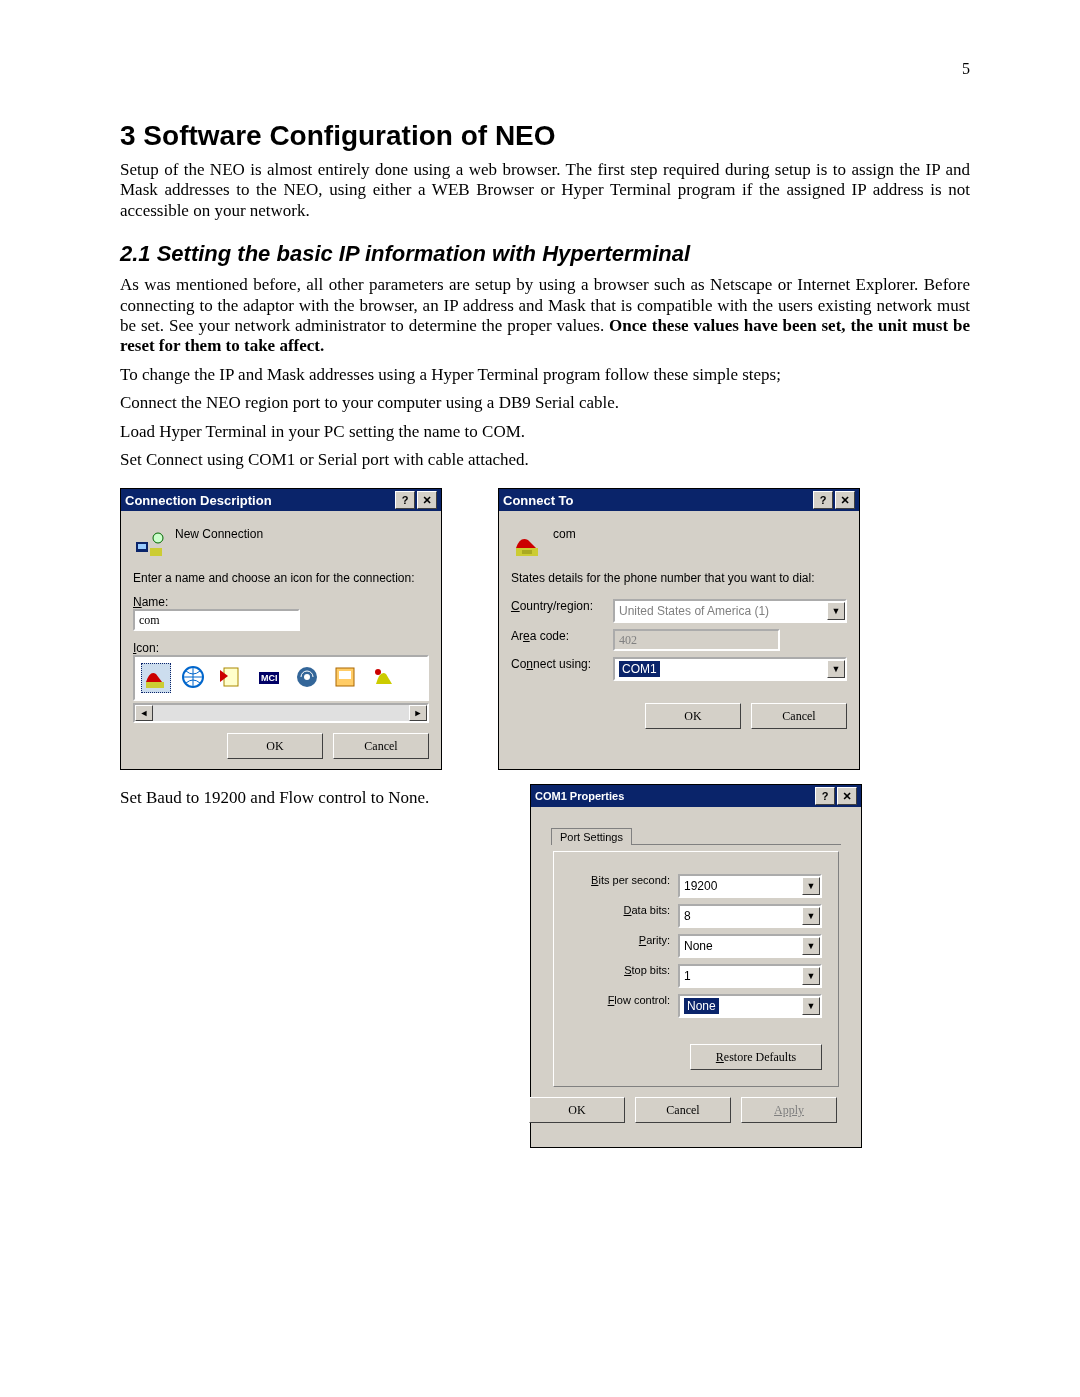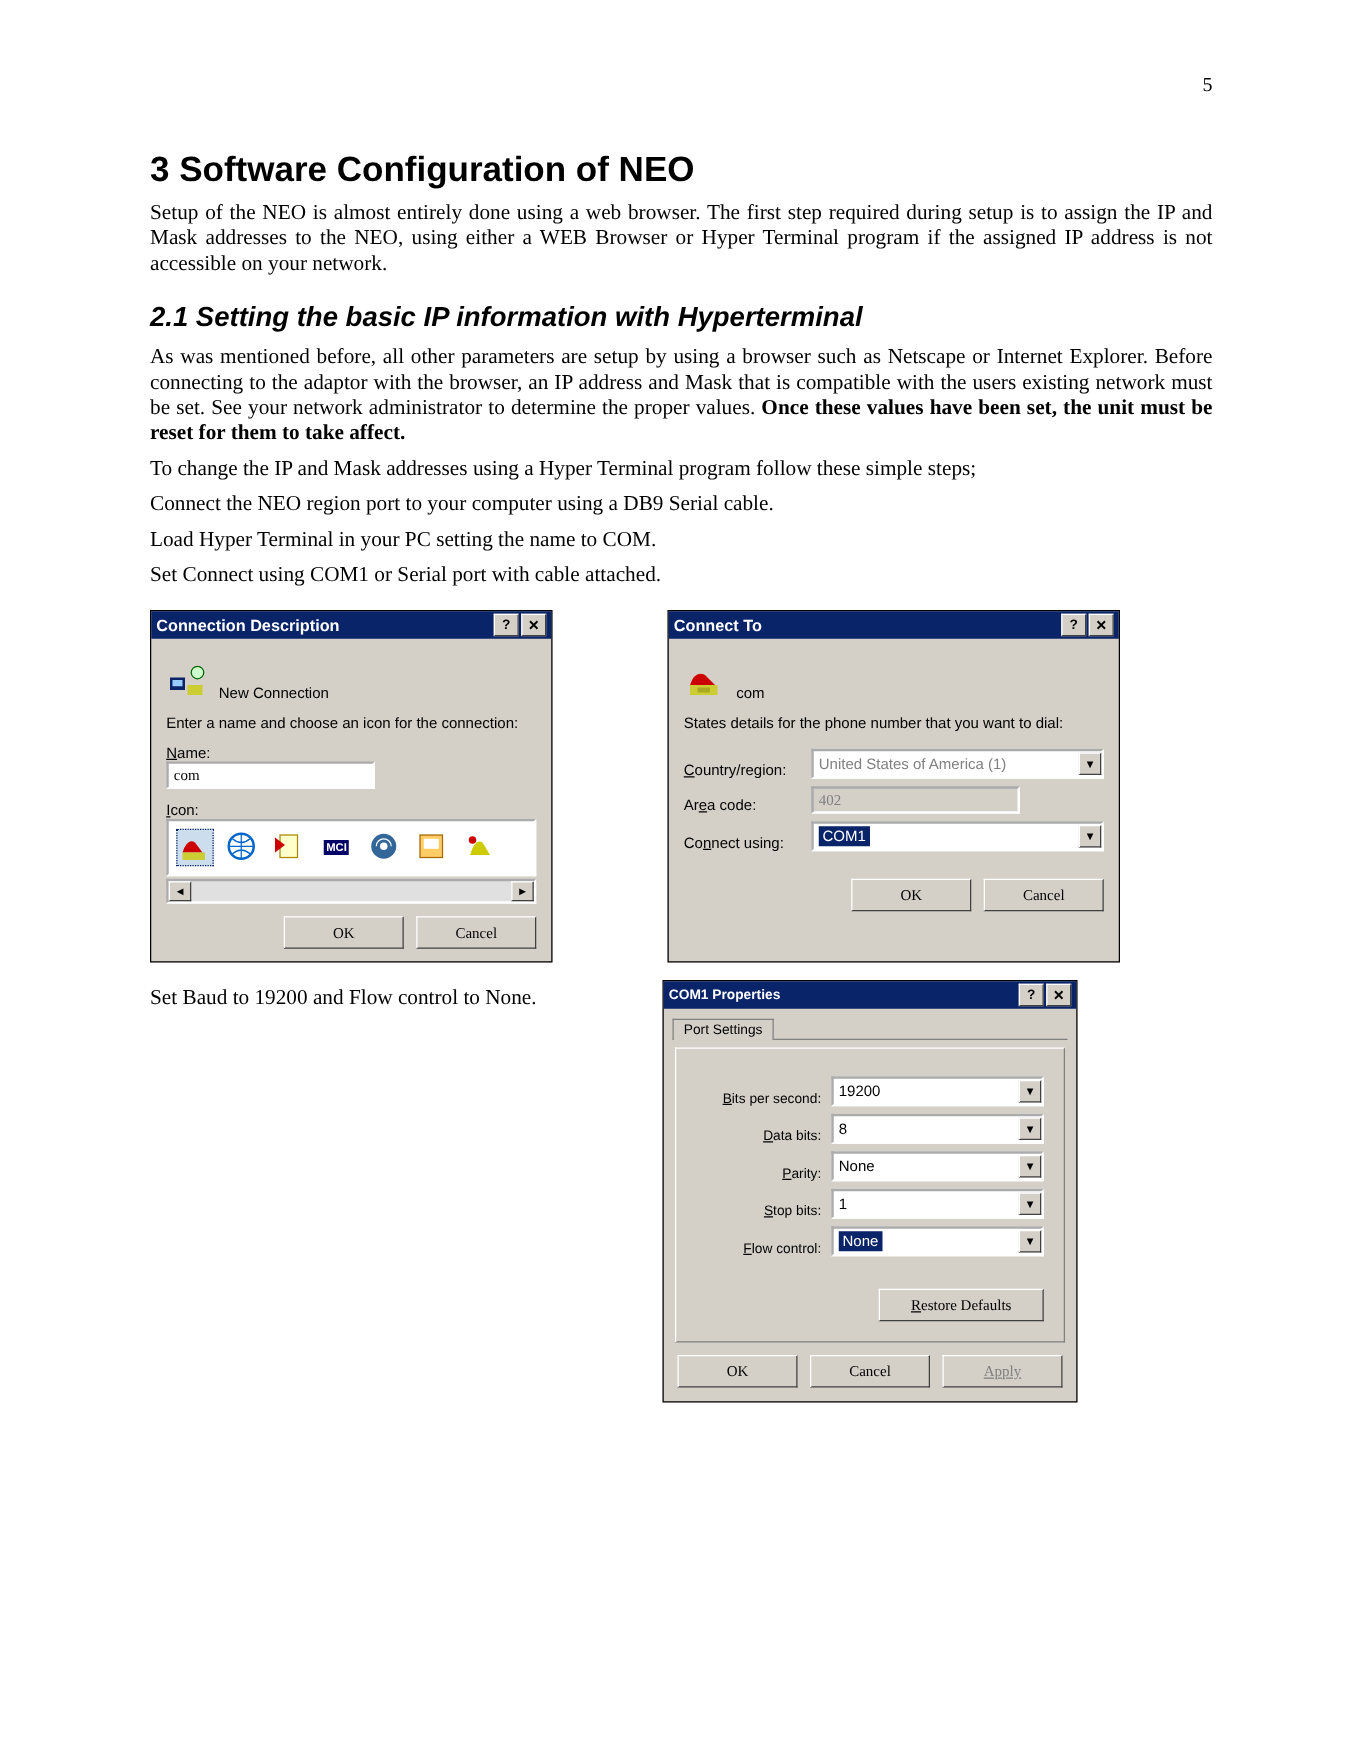--- a/index.html
+++ b/index.html
@@ -1,28 +1,28 @@
 <!DOCTYPE html>
 <html><head>
 <meta charset="utf-8">
 <style>
   html,body{margin:0;padding:0;background:#fff;color:#000;font-family:"Times New Roman",Times,serif}
   .page{width:1080px;min-height:1397px;box-sizing:border-box;padding:60px 110px 60px 120px;position:relative}
   .pagenum{position:absolute;top:60px;right:110px;font-size:16px}
   h1{font-family:Arial,Helvetica,sans-serif;font-weight:bold;font-size:28px;margin:60px 0 8px 0}
   h2{font-family:Arial,Helvetica,sans-serif;font-weight:bold;font-style:italic;font-size:22px;margin:20px 0 8px 0}
   p{font-size:17px;line-height:1.2;margin:8px 0;text-align:justify}
-  .dialogs-row{display:flex;gap:92px;margin-top:18px}
+  .dialogs-row{display:flex;gap:56px;margin-top:18px}
   .dialog{background:#d4d0c8;border:1px solid #000;font-family:Tahoma,Arial,sans-serif;font-size:12px;color:#000}
   .tb{background:#0a246a;color:#fff;display:flex;align-items:center;justify-content:space-between;padding:2px 4px;font-weight:bold}
   .tb .title{font-size:13px}
   .tbbtns{display:flex;gap:2px}
   .tbbtn{width:18px;height:16px;background:#d4d0c8;border:1px solid #fff;border-right-color:#404040;border-bottom-color:#404040;display:flex;align-items:center;justify-content:center;font-size:11px;font-family:Arial;color:#000;font-weight:bold;cursor:pointer}
   .body{padding:10px 12px}
-  .row{display:flex;align-items:flex-end;gap:8px;margin:6px 0}
+  .row{display:flex;align-items:flex-start;gap:8px;margin:6px 0}
   .lbl{font-size:12px}
   .u{text-decoration:underline}
   .text-input{flex:1;height:18px;border:2px inset #fff;background:#fff;padding:0 4px;font-size:12px;font-family:Tahoma}
   .text-input.disabled{background:#d4d0c8;color:#808080}
   .select{flex:1;height:20px;border:2px inset #fff;background:#fff;display:flex;align-items:center;justify-content:space-between;padding:0 0 0 4px;font-size:12px}
   .select .arrow{width:16px;height:16px;background:#d4d0c8;border:1px solid #fff;border-right-color:#404040;border-bottom-color:#404040;display:flex;align-items:center;justify-content:center;font-size:9px}
   .select.sel .val{background:#0a246a;color:#fff;padding:1px 3px}
   .btn{min-width:74px;height:24px;background:#d4d0c8;border:1px solid #fff;border-right-color:#404040;border-bottom-color:#404040;font-size:12px;font-family:Tahoma;display:inline-flex;align-items:center;justify-content:center;padding:0 10px;cursor:pointer}
   .btn.disabled{color:#808080}
   .btnrow{display:flex;justify-content:flex-end;gap:10px;margin-top:10px}
@@ -30,21 +30,21 @@
   .iconlist{border:2px inset #fff;background:#fff;padding:6px;display:flex;gap:8px;overflow:hidden;position:relative}
   .iconlist .ic{width:28px;height:28px;border:1px dotted transparent}
   .iconlist .ic.sel{border-color:#0a246a;background:#cde}
   .scrollbar{height:16px;border:2px inset #fff;background:#e0e0e0;display:flex;align-items:center;justify-content:space-between;margin-top:2px}
   .sbbtn{width:16px;height:14px;background:#d4d0c8;border:1px solid #fff;border-right-color:#404040;border-bottom-color:#404040;display:flex;align-items:center;justify-content:center;font-size:9px}
   
   .svg{display:block}
   .fieldset{border:1px solid #808080;border-top-color:#fff;border-left-color:#fff;padding:16px;margin:6px}
   .tab{display:inline-block;border:1px solid #808080;border-bottom:none;background:#d4d0c8;padding:2px 8px;font-size:11px;position:relative;top:1px}
   .tabstrip{border-bottom:1px solid #808080;margin:4px 4px 0 4px}
-  .props-body{padding:3px}
+  .props-body{padding:16px}
   .lbl-right{width:100px;text-align:right;font-size:11px}
   .row3{display:flex;gap:30px;margin-top:14px;align-items:flex-start}
 </style>
 </head>
 <body>
 
 <div class="page">
   <div class="pagenum">5</div>
 
   <h1>3  Software Configuration of NEO</h1>

